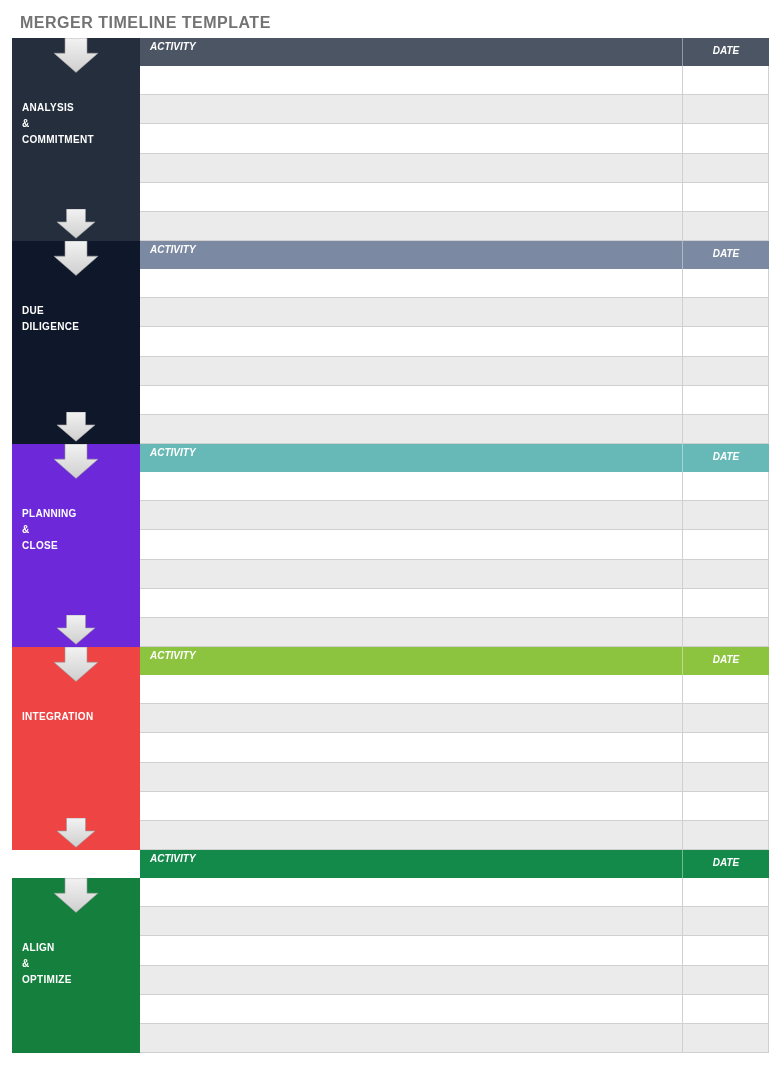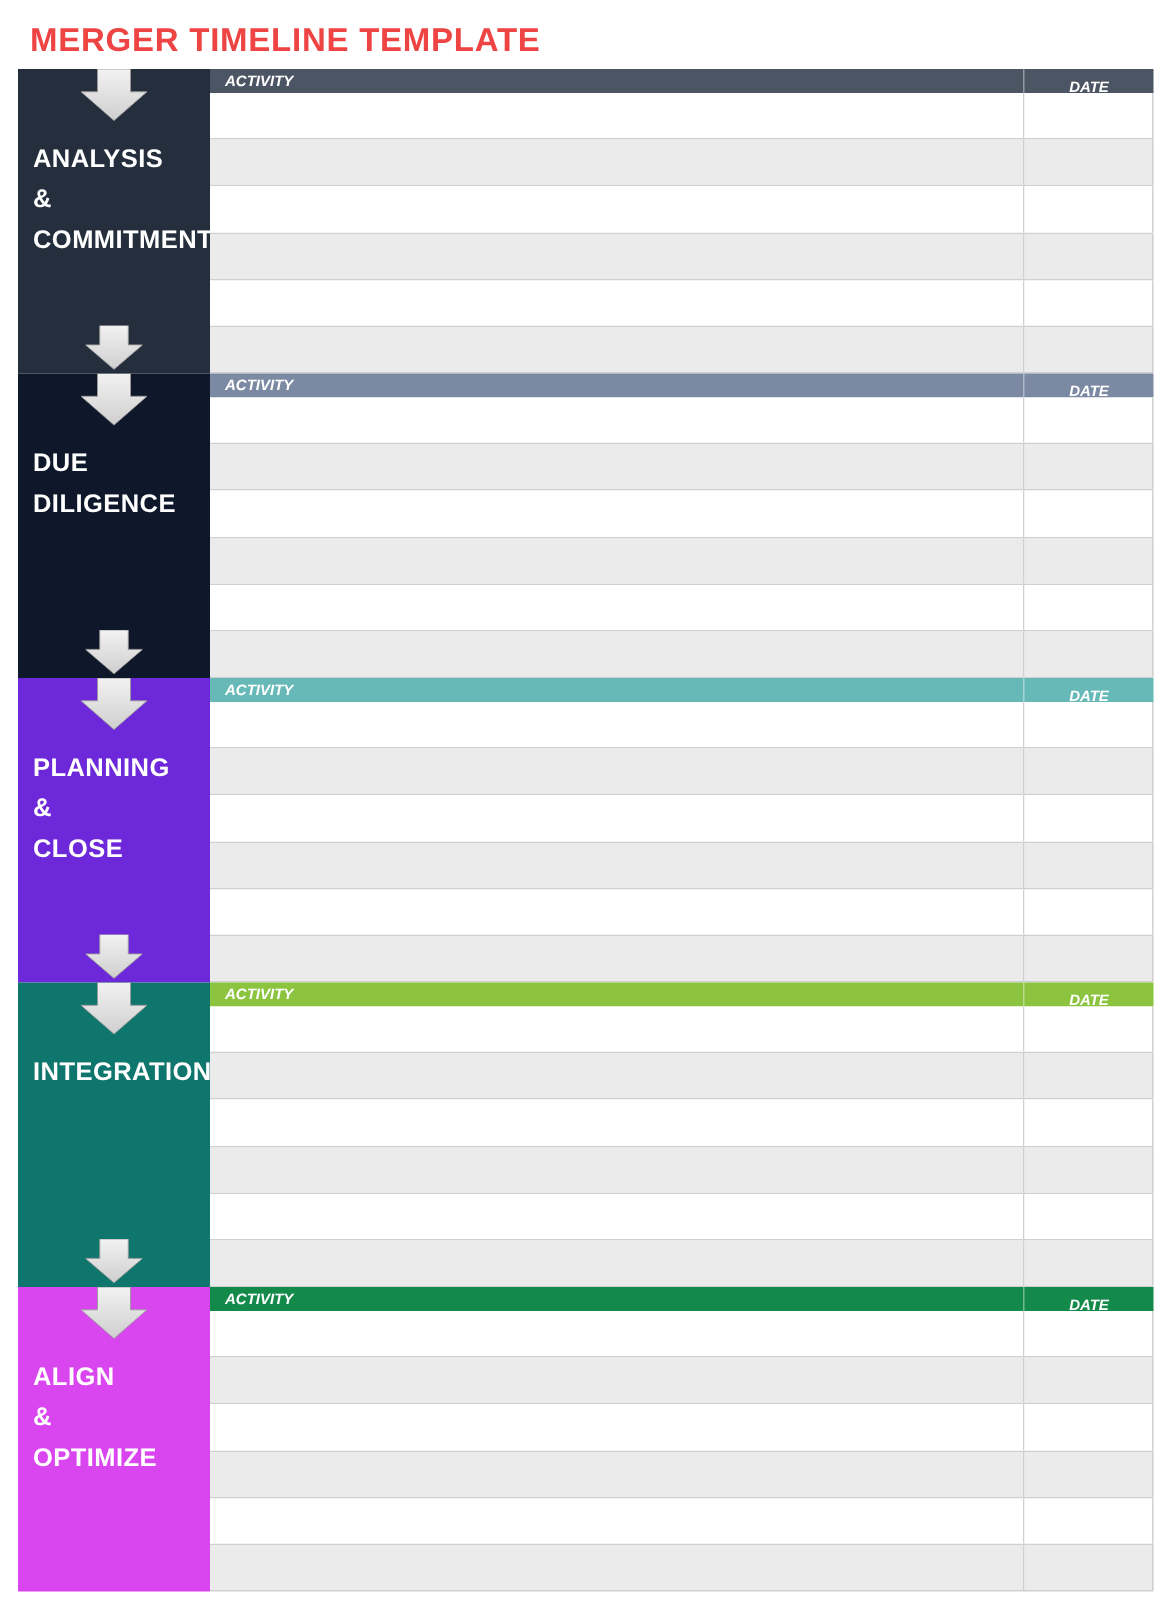--- a/index.html
+++ b/index.html
@@ -3,46 +3,46 @@
 <meta charset="utf-8">
 <style>
   * { box-sizing: border-box; margin: 0; padding: 0; }
   body {
     font-family: Arial, Helvetica, sans-serif;
     background: #ffffff;
     width: 781px;
     padding: 10px 12px;
   }
   .title {
-    font-size: 22px;
+    font-size: 16px;
     font-weight: 700;
-    color: #ef4444;
+    color: #737373;
     letter-spacing: 0.5px;
     margin: 4px 0 6px 8px;
   }
   .phases {
     display: flex;
     flex-direction: column;
   }
   .phase {
     display: flex;
     height: 203px;
   }
   .phase-label {
     width: 128px;
     flex: 0 0 128px;
     position: relative;
     overflow: hidden;
   }
   .phase-title {
     position: absolute;
     left: 10px;
-    top: 46px;
+    top: 62px;
     color: #ffffff;
-    font-size: 17px;
+    font-size: 10px;
     font-weight: 700;
     line-height: 1.6;
     white-space: pre-line;
     letter-spacing: 0.3px;
   }
   .arrow-top {
     position: absolute;
     top: 0;
     left: 50%;
     transform: translateX(-50%);
@@ -57,21 +57,21 @@
     width: 38px;
     height: 34px;
   }
   .phase-table {
     flex: 1;
     display: flex;
     flex-direction: column;
   }
   .header-row {
     display: flex;
-    height: 16px;
+    height: 28px;
     color: #ffffff;
     font-size: 10px;
     font-weight: 700;
     font-style: italic;
   }
   .header-activity {
     flex: 1;
     padding: 3px 10px 0 10px;
     border-right: 1px solid rgba(255,255,255,0.4);
   }
@@ -264,21 +264,21 @@
           <div class="cell-activity"></div>
           <div class="cell-date"></div>
         </div>
         <div class="data-row odd">
           <div class="cell-activity"></div>
           <div class="cell-date"></div>
         </div>
       </div>
     </div>
     <div class="phase">
-      <div class="phase-label" style="background: #0f766e;">
+      <div class="phase-label" style="background: #ef4444;">
         <div class="arrow-top"><svg width="44" height="40" viewBox="0 0 44 40">
     <defs>
       <linearGradient id="ag44" x1="0" y1="0" x2="0" y2="1">
         <stop offset="0%" stop-color="#f2f2f2"></stop>
         <stop offset="100%" stop-color="#cfcfcf"></stop>
       </linearGradient>
     </defs>
     <path d="M 11 0 L 33 0 L 33 15.2 L 44 15.2 L 22 34.4 L 0 15.2 L 11 15.2 Z" fill="url(#ag44)" stroke="#9a9a9a" stroke-width="0.6"></path>
   </svg></div>
         <div class="phase-title">INTEGRATION</div>
@@ -317,21 +317,21 @@
           <div class="cell-activity"></div>
           <div class="cell-date"></div>
         </div>
         <div class="data-row odd">
           <div class="cell-activity"></div>
           <div class="cell-date"></div>
         </div>
       </div>
     </div>
     <div class="phase">
-      <div class="phase-label" style="background: #d946ef;">
+      <div class="phase-label" style="background: #15803d; margin-top: 28px;">
         <div class="arrow-top"><svg width="44" height="40" viewBox="0 0 44 40">
     <defs>
       <linearGradient id="ag44" x1="0" y1="0" x2="0" y2="1">
         <stop offset="0%" stop-color="#f2f2f2"></stop>
         <stop offset="100%" stop-color="#cfcfcf"></stop>
       </linearGradient>
     </defs>
     <path d="M 11 0 L 33 0 L 33 15.2 L 44 15.2 L 22 34.4 L 0 15.2 L 11 15.2 Z" fill="url(#ag44)" stroke="#9a9a9a" stroke-width="0.6"></path>
   </svg></div>
         <div class="phase-title">ALIGN

